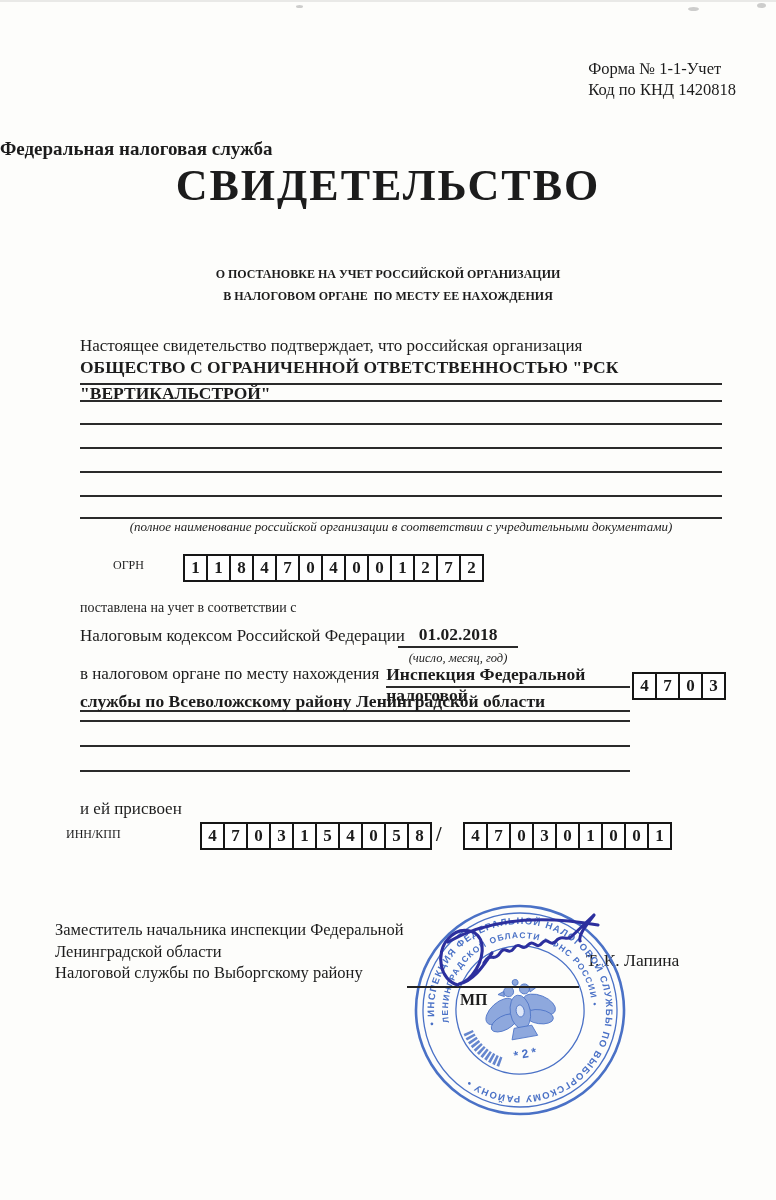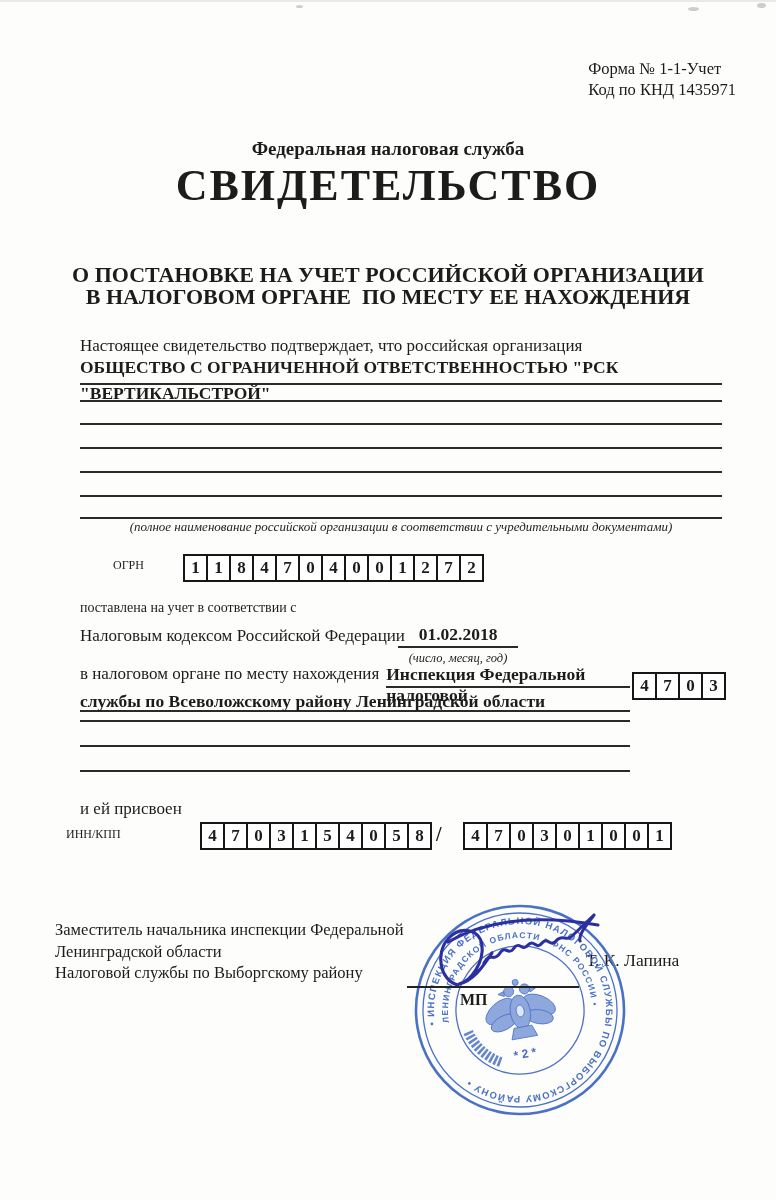--- a/index.html
+++ b/index.html
@@ -15,23 +15,23 @@
     position:relative;width:776px;height:1200px;margin:0 auto;
     background:#fdfdfb;color:var(--ink);
     font-family:"Liberation Serif","DejaVu Serif",serif;
     overflow:hidden;
   }
   .abs{position:absolute}
   .speck{position:absolute;background:rgba(95,95,95,.30);border-radius:50%}
   .edge-noise{position:absolute;top:0;left:0;right:0;height:2px;background:rgba(110,110,110,.14)}
 
   .header-meta{top:58px;right:40px;text-align:left;font-size:16.5px;line-height:21px}
-  .agency{top:138px;left:0;width:100%;text-align:center;font-weight:bold;font-size:19px}
+  .agency{top:138px;left:0;width:100%;font-weight:bold;font-size:19px}
   .doc-title{top:160px;left:0;width:100%;text-align:center;font-weight:bold;font-size:44px;letter-spacing:2px}
-  .subject{top:264px;left:0;width:100%;text-align:center;font-weight:bold;font-size:22px;line-height:21.5px}
+  .subject{top:264px;left:0;width:100%;text-align:center;font-weight:bold;font-size:12px;line-height:21.5px}
   .subject div{white-space:pre}
 
   .intro{top:336px;left:80px;font-size:17px}
 
   .write{border-bottom:2px solid var(--line)}
   .org-line1{left:80px;top:357px;width:642px;height:28px;font-weight:bold;font-size:17.5px}
   .org-line2{left:80px;top:386px;width:642px;height:16px;font-weight:bold;font-size:17.5px;line-height:15px}
   .blank-a{left:80px;width:642px;height:0}
   .caption{font-style:italic;font-size:13px;text-align:center}
   .caption-org{top:519px;left:80px;width:642px}
@@ -87,21 +87,21 @@
 <body>
 
 <div class="page">
   <div class="edge-noise"></div>
   <div class="speck" style="left:296px;top:5px;width:7px;height:3px"></div>
   <div class="speck" style="left:688px;top:7px;width:11px;height:4px"></div>
   <div class="speck" style="left:757px;top:3px;width:9px;height:5px"></div>
 
   <div class="abs header-meta">
     <div>Форма № 1-1-Учет</div>
-    <div>Код по КНД 1435971</div>
+    <div>Код по КНД 1420818</div>
   </div>
 
   <div class="abs agency">Федеральная налоговая служба</div>
   <div class="abs doc-title">СВИДЕТЕЛЬСТВО</div>
 
   <div class="abs subject">
     <div>О ПОСТАНОВКЕ НА УЧЕТ РОССИЙСКОЙ ОРГАНИЗАЦИИ</div>
     <div>В НАЛОГОВОМ ОРГАНЕ  ПО МЕСТУ ЕЕ НАХОЖДЕНИЯ</div>
   </div>
 

